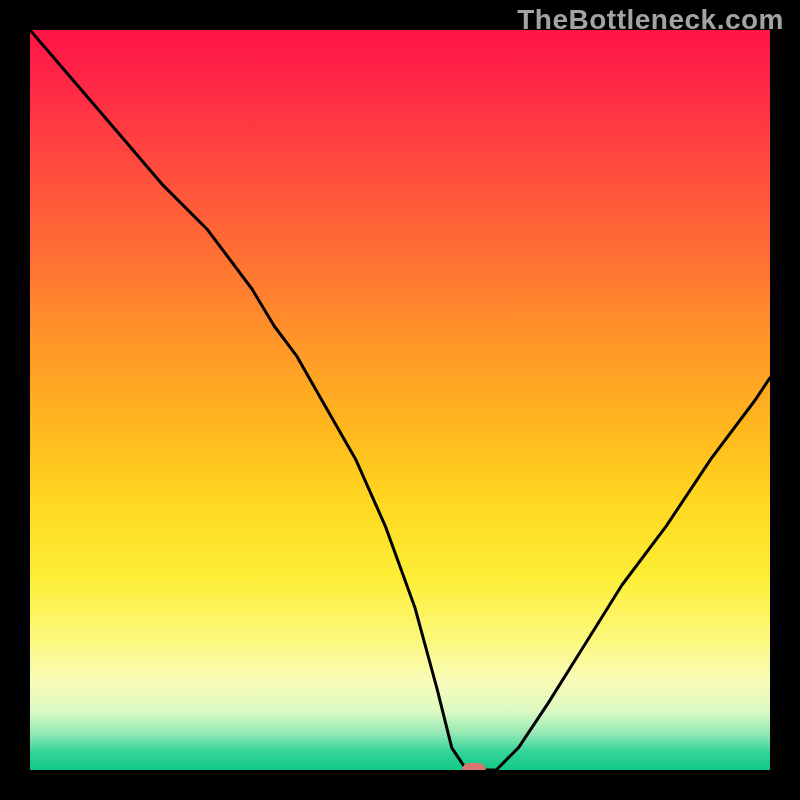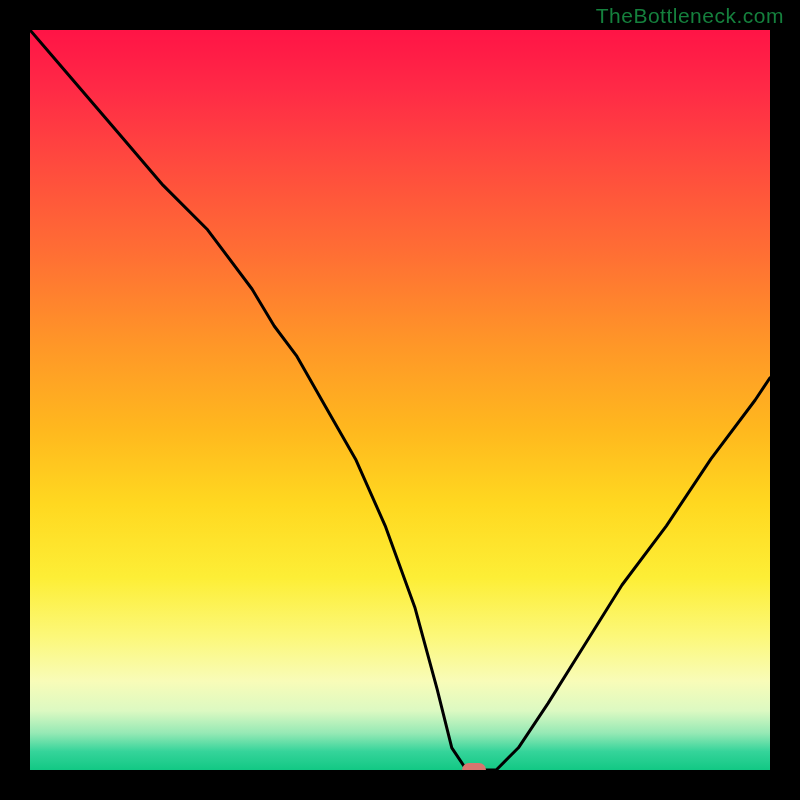--- a/index.html
+++ b/index.html
@@ -14,23 +14,23 @@
   .frame {
     position: relative;
     width: 800px;
     height: 800px;
     background: #000;
   }
   .watermark {
     position: absolute;
     top: 4px;
     right: 16px;
-    color: #15803d;
-    font-size: 21px;
-    font-weight: 400;
+    color: #a3a3a3;
+    font-size: 28px;
+    font-weight: 700;
     letter-spacing: 0.5px;
     z-index: 40;
   }
   .plot-area {
     position: absolute;
     left: 30px;
     top: 30px;
     width: 740px;
     height: 740px;
     overflow: hidden;

